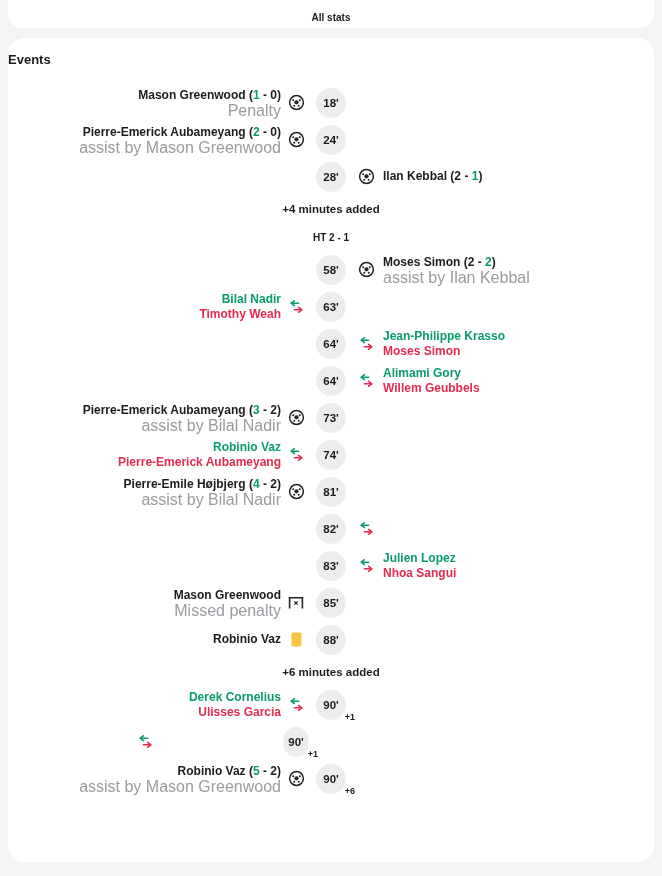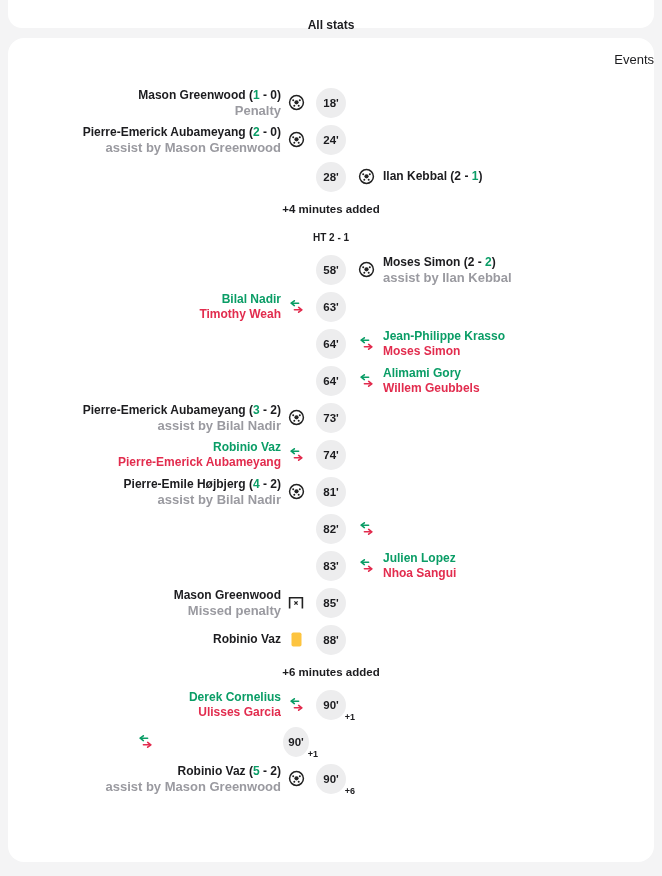--- a/index.html
+++ b/index.html
@@ -13,39 +13,39 @@
     width:662px;height:876px;overflow:hidden;
     background:var(--page-bg);
     font-family:"Liberation Sans",sans-serif;
     color:var(--text);
   }
   .top-card{
     margin:0 8px 10px;height:28px;background:var(--card-bg);
     border-radius:0 0 14px 14px;
     display:flex;justify-content:center;align-items:flex-start;
   }
-  .top-card-label{font-size:12px;font-weight:700;padding-top:18px;cursor:pointer;}
+  .top-card-label{font-size:10px;font-weight:700;padding-top:12px;cursor:pointer;}
   .events-card{
     margin:0 8px;background:var(--card-bg);border-radius:16px;
     padding:14px 0 8px;min-height:824px;
   }
-  .events-title{font-size:13px;font-weight:400;text-align:right;margin:0 0 17px;}
+  .events-title{font-size:13px;font-weight:700;text-align:left;margin:0 0 17px;}
   .event-row{
     display:grid;grid-template-columns:1fr 26px 44px 26px 1fr;
     align-items:center;height:37px;
   }
   .side-text{display:flex;flex-direction:column;justify-content:center;min-width:0;}
   .side-text.left{align-items:flex-end;text-align:right;padding-right:2px;}
   .side-text.right{align-items:flex-start;text-align:left;padding-left:4px;}
   .name-line{font-size:12px;font-weight:600;line-height:15px;white-space:nowrap;color:var(--text);}
   .player-name{cursor:pointer;}
   .score-punct{color:var(--text);}
   .score-num{color:var(--text);}
   .score-num.hl{color:var(--green);}
-  .subtitle{font-size:13px;font-weight:700;line-height:15px;color:var(--muted);white-space:nowrap;}
+  .subtitle{font-size:16px;font-weight:400;line-height:15px;color:var(--muted);white-space:nowrap;}
   .player-in{font-size:12px;font-weight:600;line-height:15px;color:var(--green);white-space:nowrap;cursor:pointer;}
   .player-out{font-size:12px;font-weight:600;line-height:15px;color:var(--red);white-space:nowrap;cursor:pointer;}
   .icon-cell{display:flex;align-items:center;justify-content:center;}
   .pill-cell{display:flex;justify-content:center;}
   .pill{
     position:relative;width:30px;height:30px;border-radius:50%;
     background:var(--pill-bg);display:flex;align-items:center;justify-content:center;
     font-size:11.5px;font-weight:700;color:var(--text);
   }
   .pill-extra{position:absolute;right:-9px;bottom:-2px;font-size:9px;font-weight:700;color:var(--text);}

